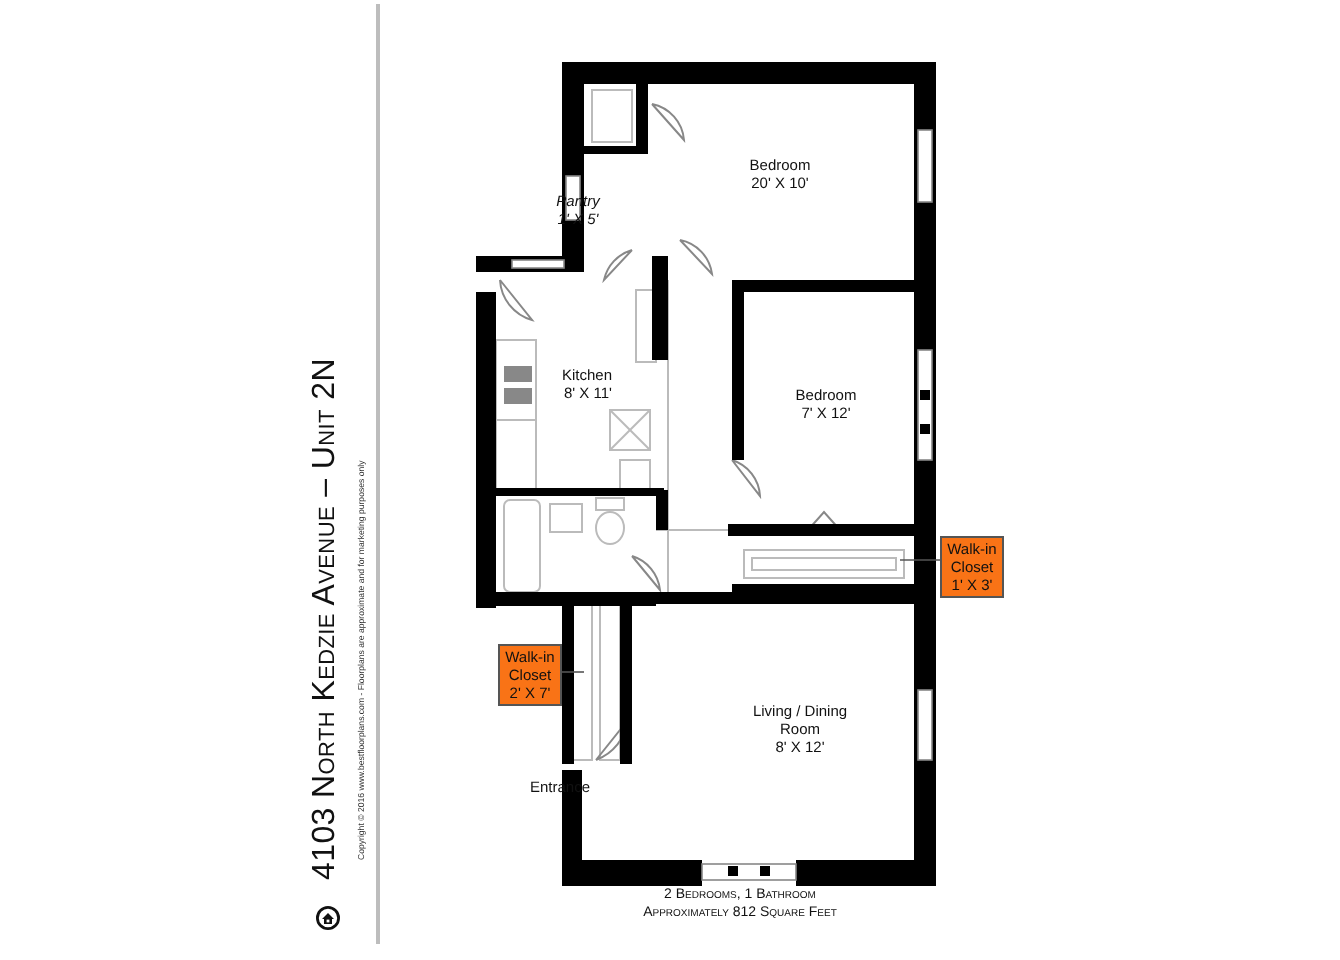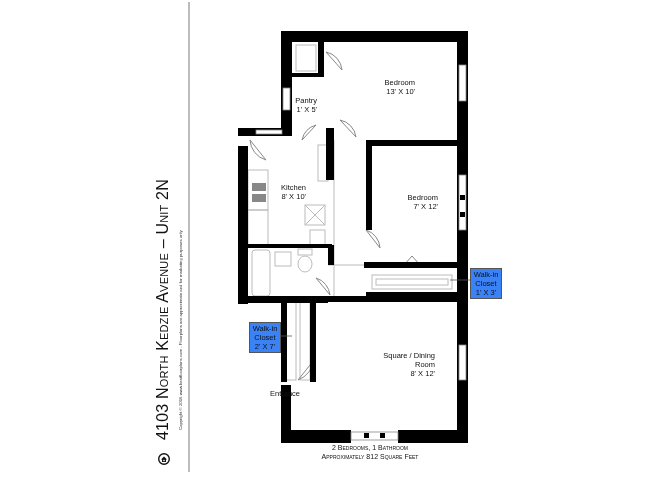--- a/index.html
+++ b/index.html
@@ -1,22 +1,22 @@
 <!DOCTYPE html>
 <html><head>
 <meta charset="utf-8">
 <style>
   html, body { margin:0; padding:0; background:#ffffff; }
   body { width:670px; height:480px; position:relative; overflow:hidden; font-family:"Liberation Sans", sans-serif; }
   #plan { position:absolute; left:0; top:0; width:670px; height:480px; }
   .vtitle { position:absolute; left:166px; top:240px; transform-origin:0 0; transform:rotate(-90deg) translate(-200px, -12px); white-space:nowrap; font-size:16px; color:#111; font-variant:small-caps; letter-spacing:0.2px; }
   .vcopy { position:absolute; left:178px; top:240px; transform-origin:0 0; transform:rotate(-90deg) translate(-190px, 0px); white-space:nowrap; font-size:4.3px; color:#333; }
   .vline { position:absolute; left:188px; top:2px; width:2px; height:470px; background:#bdbdbd; }
-  .rlabel { position:absolute; font-size:7.5px; color:#111; text-align:right; line-height:9px; }
-  .boxlabel { position:absolute; font-size:7.5px; color:#111; text-align:center; line-height:9px; border:1px solid #555; background:#3b82f6; padding:1px 2px; }
+  .rlabel { position:absolute; font-size:7.5px; color:#111; text-align:center; line-height:9px; }
+  .boxlabel { position:absolute; font-size:7.5px; color:#111; text-align:center; line-height:9px; border:1px solid #555; background:#f97316; padding:1px 2px; }
   .footer { position:absolute; left:285px; top:443px; width:170px; text-align:center; font-size:7px; color:#111; font-variant:small-caps; line-height:9px; }
   .homeicon { position:absolute; left:158px; top:453px; width:12px; height:12px; }
 </style>
 </head>
 <body>
 
 <div class="vline"></div>
 <div class="vtitle">4103 North Kedzie Avenue – Unit 2N</div>
 <div class="vcopy">Copyright © 2016 www.bestfloorplans.com - Floorplans are approximate and for marketing purposes only</div>
 
@@ -112,46 +112,46 @@
   </g>
 
   <g stroke="#555" stroke-width="0.8">
     <line x1="277" y1="336" x2="292" y2="336"></line>
     <line x1="450" y1="280" x2="470" y2="280"></line>
   </g>
 </svg>
 
 <div class="rlabel" style="left:365px;top:78px;width:50px;">
   <div>Bedroom</div>
-  <div>13' X 10'</div>
+  <div>20' X 10'</div>
 </div>
-<div class="rlabel" style="left:289px;top:96px;width:28px;">
+<div class="rlabel" style="left:275px;top:96px;width:28px;font-style:italic;">
   <div>Pantry</div>
   <div>1' X 5'</div>
 </div>
 <div class="rlabel" style="left:274px;top:183px;width:32px;text-align:right;">
   <div>Kitchen</div>
-  <div>8' X 10'</div>
+  <div>8' X 11'</div>
 </div>
 <div class="rlabel" style="left:388px;top:193px;width:50px;">
   <div>Bedroom</div>
   <div>7' X 12'</div>
 </div>
 <div class="boxlabel" style="left:470px;top:268px;width:26px;">
   <div>Walk-in</div>
   <div>Closet</div>
   <div>1' X 3'</div>
 </div>
 <div class="boxlabel" style="left:249px;top:322px;width:26px;">
   <div>Walk-in</div>
   <div>Closet</div>
   <div>2' X 7'</div>
 </div>
 <div class="rlabel" style="left:365px;top:351px;width:70px;">
-  <div>Square / Dining</div>
+  <div>Living / Dining</div>
   <div>Room</div>
   <div>8' X 12'</div>
 </div>
 <div class="rlabel" style="left:260px;top:389px;width:40px;">Entrance</div>
 
 <div class="footer">
   <div>2 Bedrooms, 1 Bathroom</div>
   <div>Approximately 812 Square Feet</div>
 </div>
 

